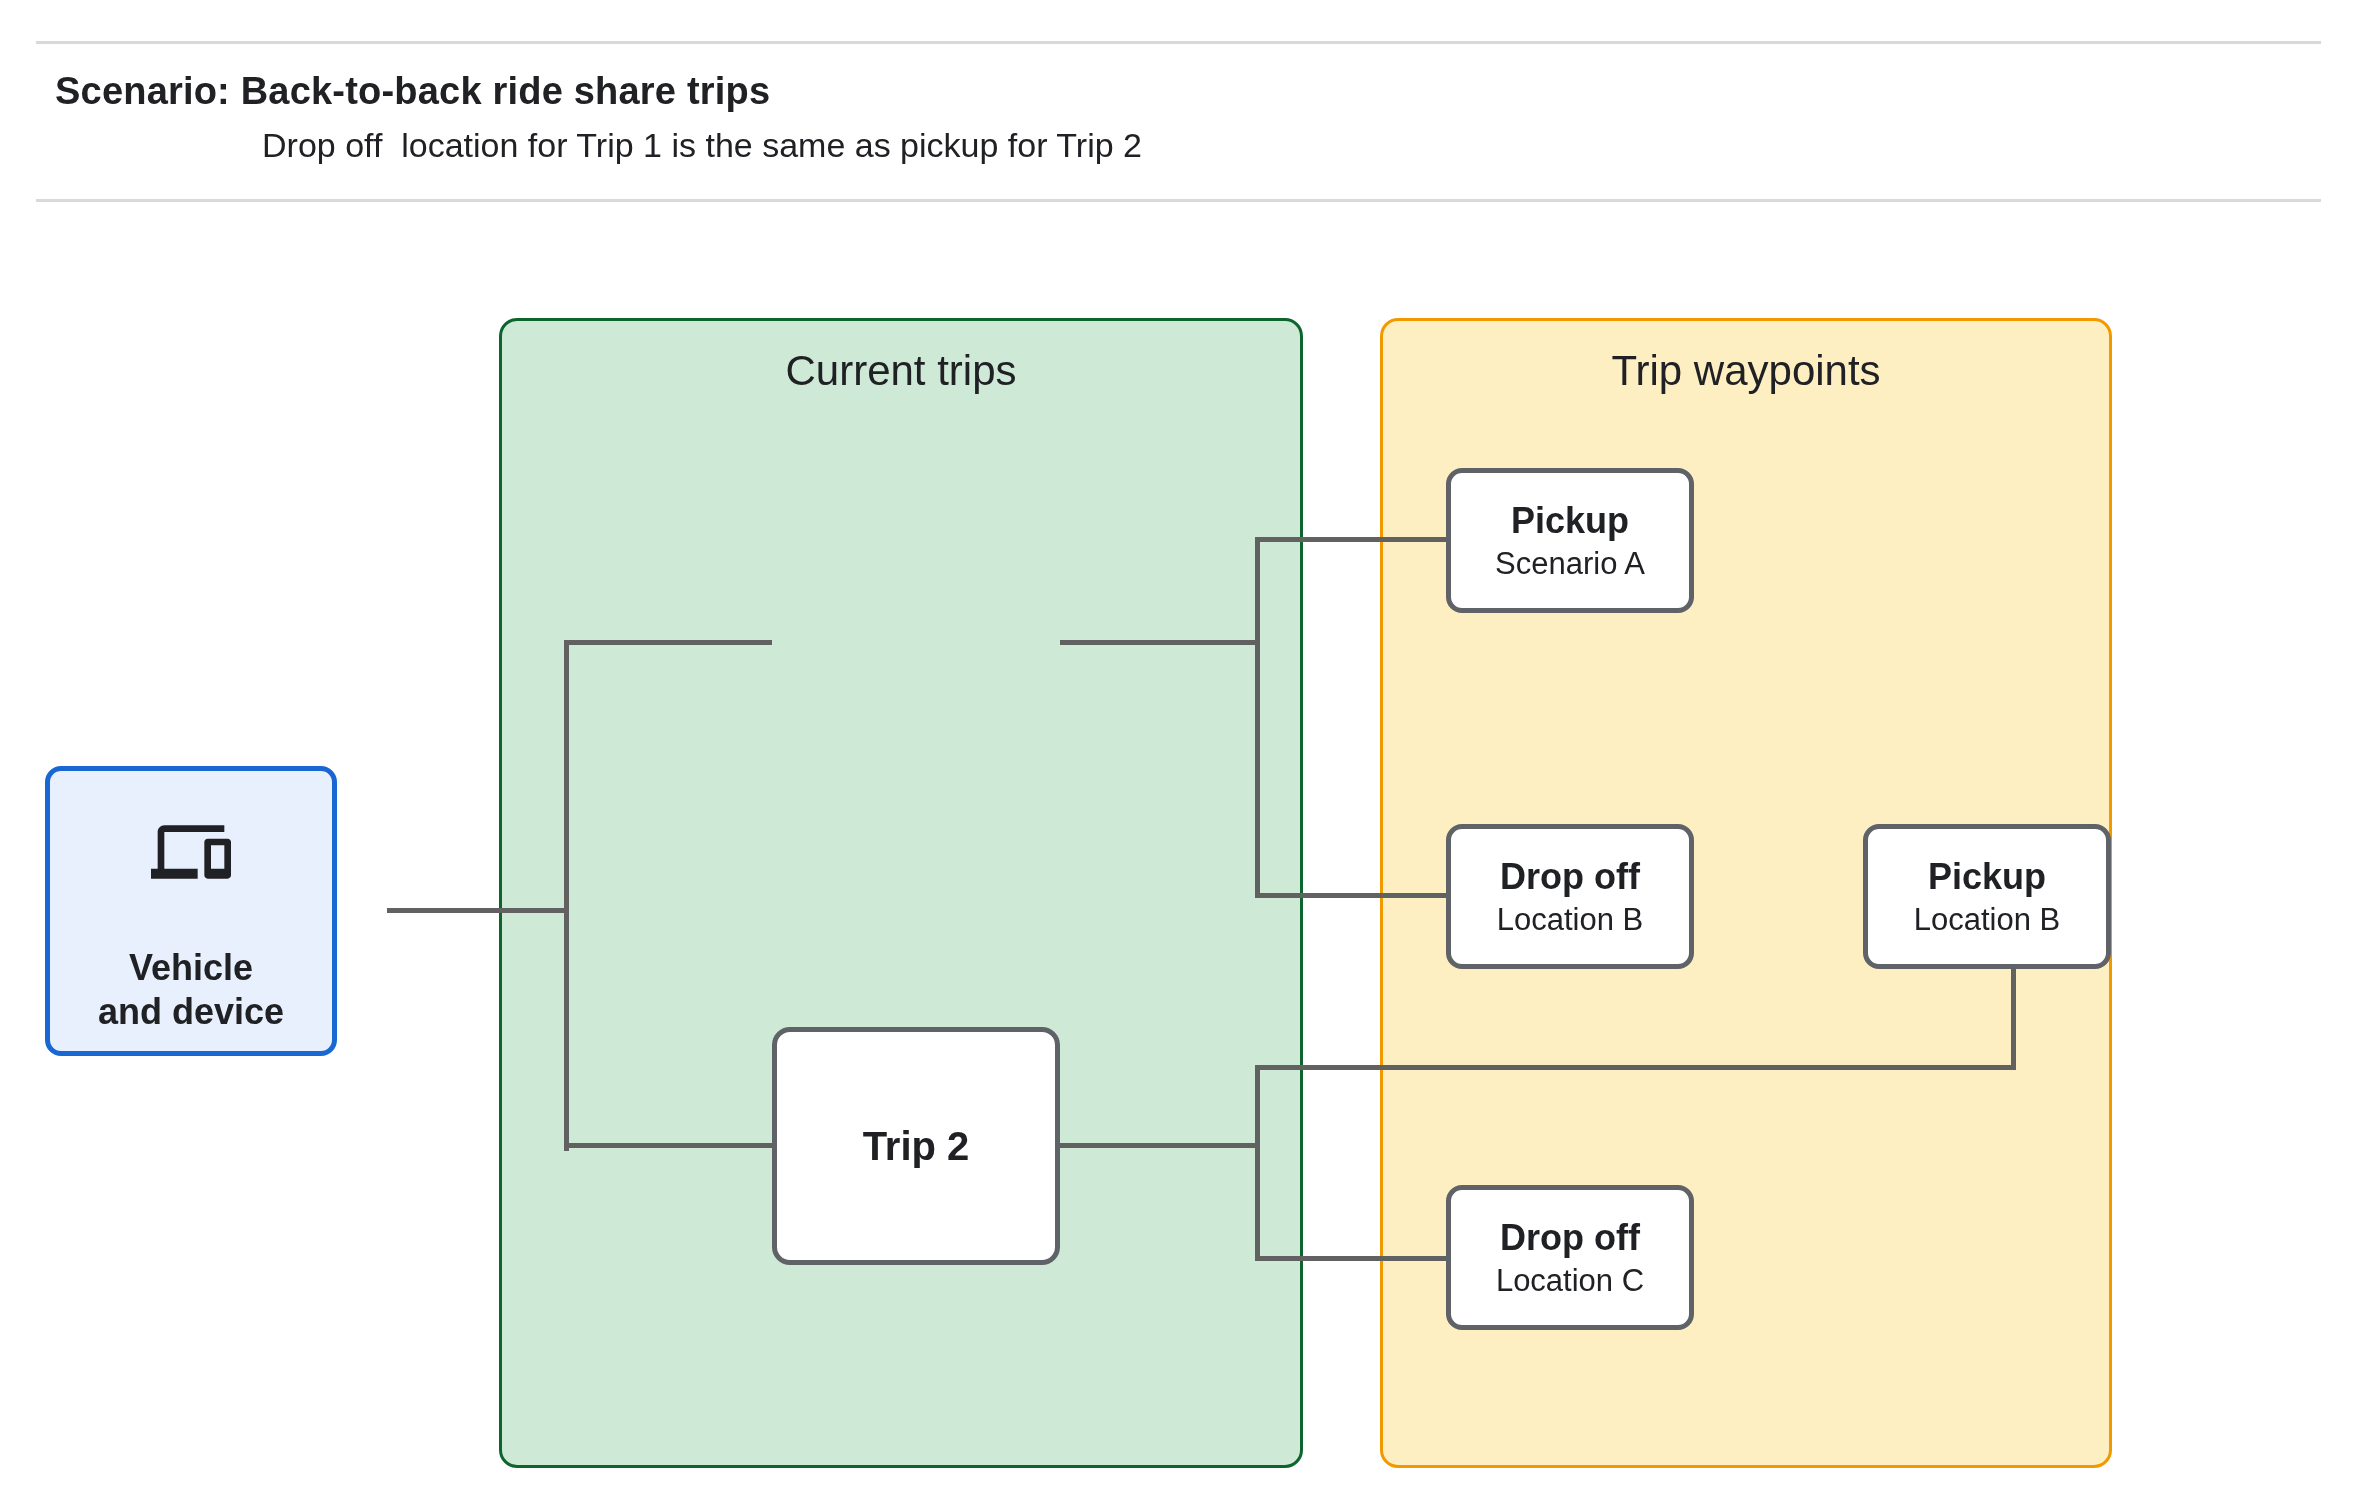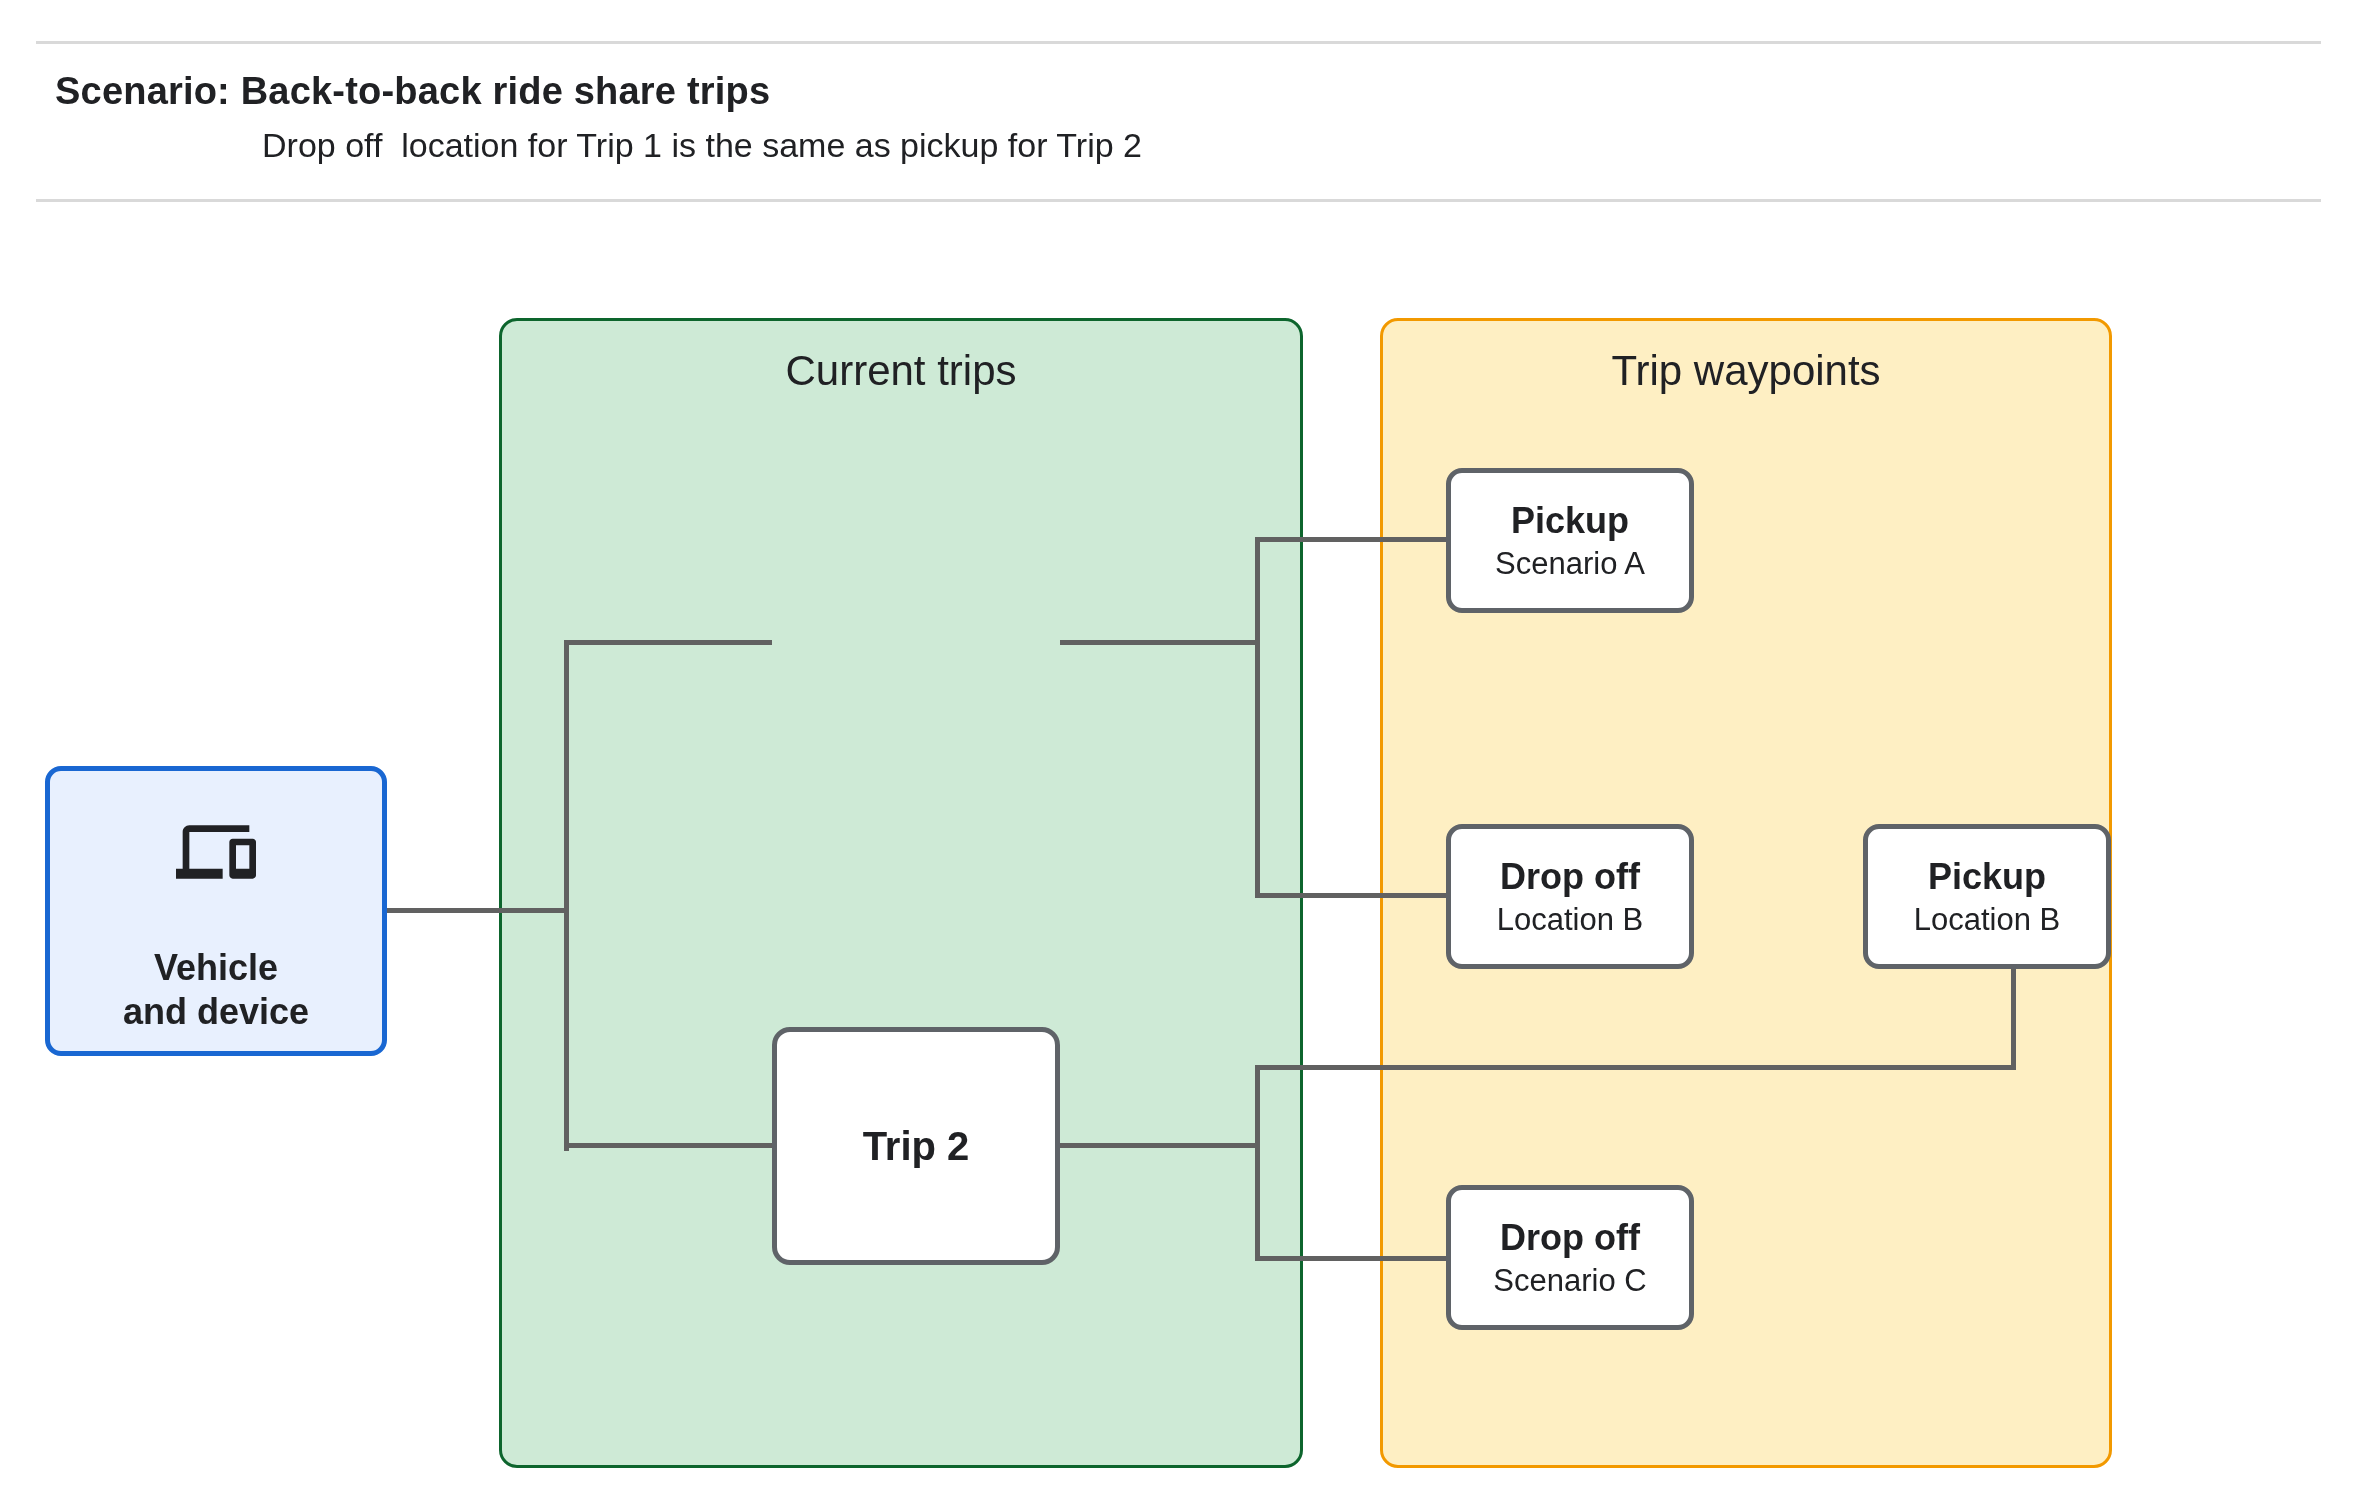--- a/index.html
+++ b/index.html
@@ -94,21 +94,21 @@
   .waypoint.pickup-a  { left: 1446px; top: 468px; }
   .waypoint.dropoff-b { left: 1446px; top: 824px; }
   .waypoint.pickup-b  { left: 1863px; top: 824px; }
   .waypoint.dropoff-c { left: 1446px; top: 1185px; }
   .waypoint-title { font-size: 36px; font-weight: bold; line-height: 1.15; }
   .waypoint-subtitle { font-size: 31px; line-height: 1.1; }
   .vehicle-box {
     position: absolute;
     left: 45px;
     top: 766px;
-    width: 342px;
+    width: 292px;
     height: 290px;
     background: var(--blue-fill, #E8F0FE);
     border: 5px solid var(--blue-border, #1967D2);
     border-radius: 16px;
     box-sizing: border-box;
     display: flex;
     flex-direction: column;
     align-items: center;
     padding-top: 41px;
   }
@@ -176,16 +176,16 @@
   <div class="node waypoint dropoff-b">
     <span class="waypoint-title">Drop off</span>
     <span class="waypoint-subtitle">Location B</span>
   </div>
   <div class="node waypoint pickup-b">
     <span class="waypoint-title">Pickup</span>
     <span class="waypoint-subtitle">Location B</span>
   </div>
   <div class="node waypoint dropoff-c">
     <span class="waypoint-title">Drop off</span>
-    <span class="waypoint-subtitle">Scenario C</span>
+    <span class="waypoint-subtitle">Location C</span>
   </div>
 
 </div>
 
 </body></html>

